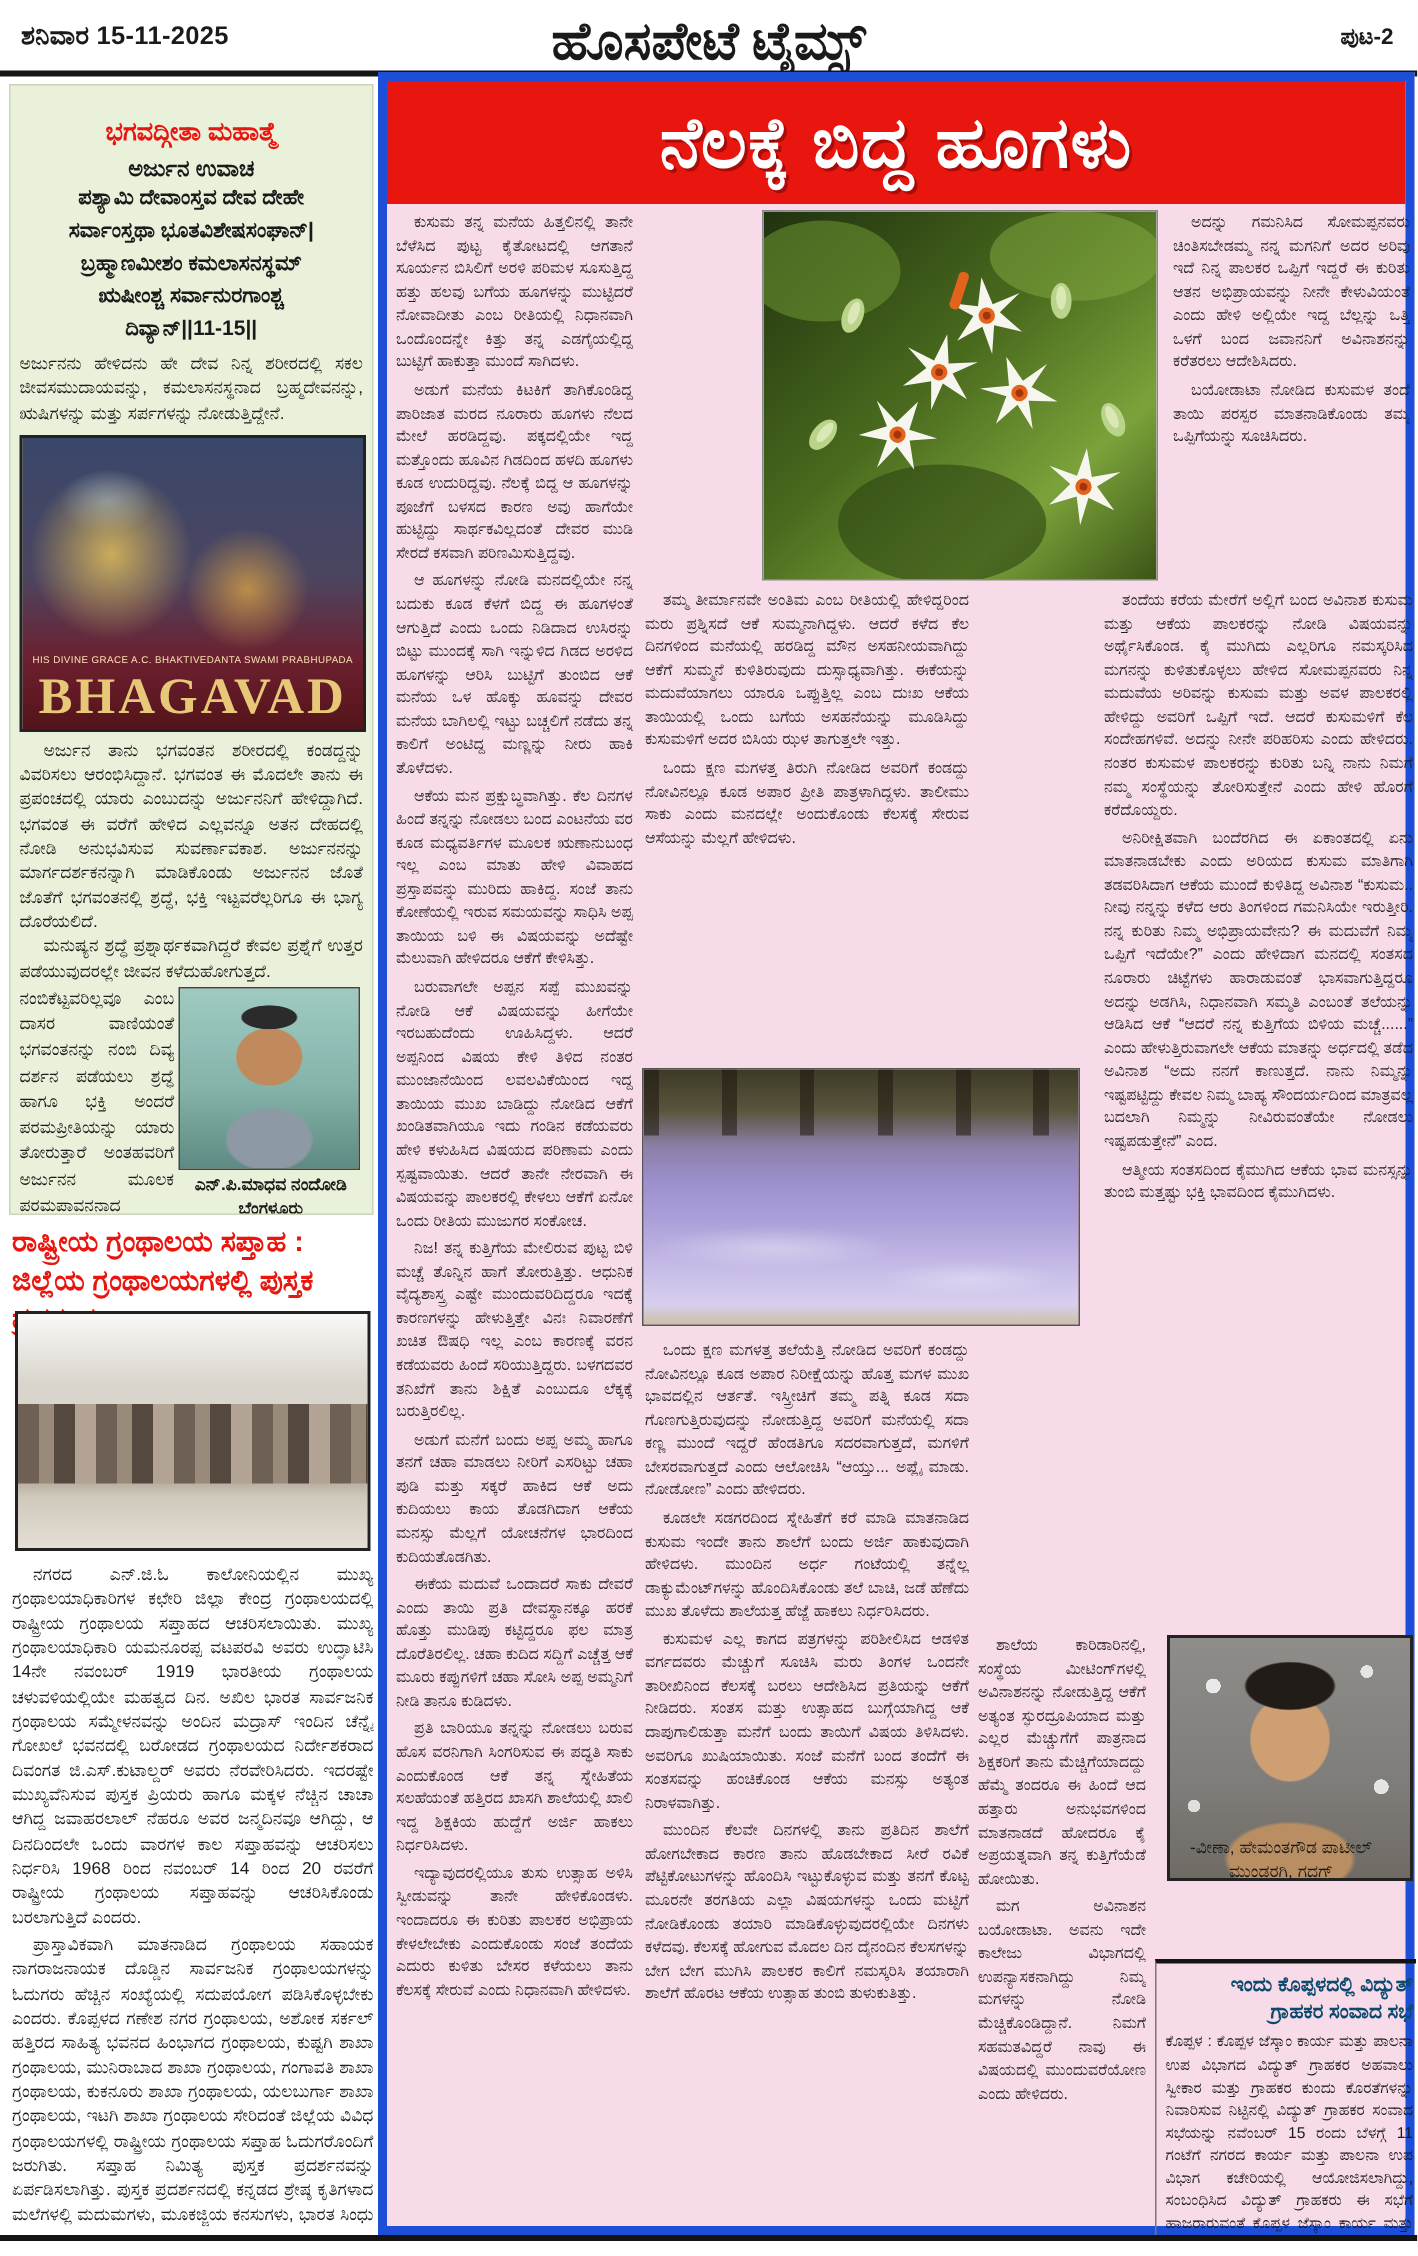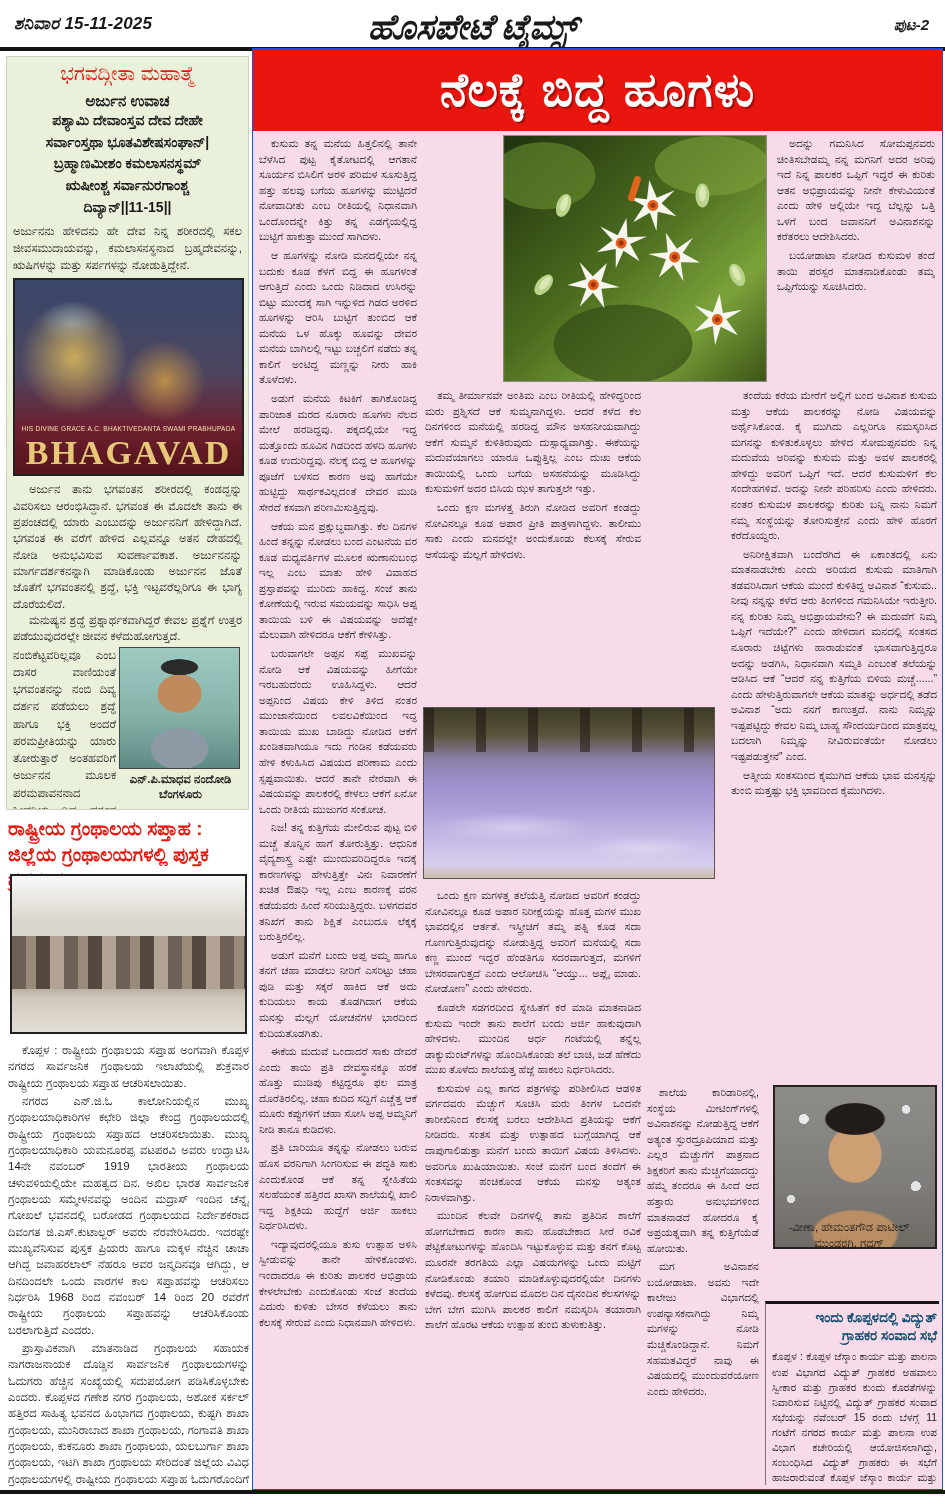--- a/index.html
+++ b/index.html
@@ -3,32 +3,32 @@
 <meta charset="utf-8">
 <style>
   * { margin:0; padding:0; box-sizing:border-box; }
   html,body { background:#fff; }
   #page {
     position:relative; width:945px; height:1504px; margin:0 auto;
     background:#ffffff; overflow:hidden;
     font-family:"Liberation Sans","DejaVu Sans",sans-serif; color:#1a1a1a;
   }
   
-  .hdr { position:absolute; left:0; top:0; width:945px; height:46px; background:#fff;font-style:italic; }
+  .hdr { position:absolute; left:0; top:0; width:945px; height:46px; background:#fff; }
   .hdr-date { position:absolute; left:14px; top:14px; font-size:17px; font-weight:700; letter-spacing:.2px; }
   .hdr-mast { position:absolute; left:0; right:0; top:8px; text-align:center; font-size:35px; font-weight:700;
               font-family:"Liberation Serif","DejaVu Serif",serif; }
   .hdr-mast span { border-bottom:3px solid #111; padding:0 6px 1px 6px; }
   .hdr-page { position:absolute; right:16px; top:16px; font-size:15px; font-weight:700; }
   .hdr-rule { position:absolute; left:0; top:47px; width:945px; height:4px; background:#141414; }
 
   
   .gita-box { position:absolute; left:6px; top:56px; width:243px; height:754px;
               background:#e9f1da; border:1px solid #c9d4b8; padding:4px 6px; overflow:hidden; }
-  .gita-title { text-align:center; color:#e8160f; font-size:20px; font-weight:400; line-height:1.25; }
+  .gita-title { text-align:center; color:#e8160f; font-size:17px; font-weight:700; line-height:1.25;margin-top:16px; }
   .gita-inv { text-align:center; font-size:15px; font-weight:700; margin-top:6px; }
   .gita-verse p { text-align:center; font-size:14px; font-weight:700; line-height:1.55; }
   .gita-intro { font-size:11.5px; line-height:1.45; text-align:justify; margin-top:5px; }
   .gita-cover { position:relative; width:231px; height:198px; margin:5px auto 0 auto; border:2px solid #222;
     background:
       radial-gradient(ellipse 34% 42% at 26% 40%, rgba(225,190,90,.85), rgba(225,190,90,0) 70%),
       radial-gradient(ellipse 26% 30% at 66% 52%, rgba(214,160,70,.8), rgba(214,160,70,0) 70%),
       radial-gradient(ellipse 20% 16% at 25% 22%, rgba(120,150,200,.8), rgba(120,150,200,0) 70%),
       linear-gradient(180deg,#39476a 0%,#4c4560 48%,#6d2030 76%,#541419 100%); }
   .gita-cover .credit { position:absolute; left:0; right:0; bottom:42px; text-align:center;
@@ -57,21 +57,21 @@
       linear-gradient(180deg,#d9d5cc 0%,#d9d5cc 42%,#8a7a6c 60%,#cfc8bb 78%,#e4dfd6 100%);
     background-size:100% 100%, 100% 34%, 100% 100%;
     background-position:0 0, 0 58%, 0 0; background-repeat:no-repeat; }
   .lib-body { position:absolute; left:8px; top:1042px; width:241px; height:444px;
               font-size:11.5px; line-height:1.42; text-align:justify; overflow:hidden; }
   .lib-body p { text-indent:14px; margin-bottom:2px; }
   .bottom-rule { position:absolute; left:0px; top:1490px; width:945px; height:4px; background:#141414; }
 
   
   .main { position:absolute; left:252px; top:48px; width:691px; height:1442px;
-          border:1px solid #1d4ed8; background:#f8dbe9; }
+          border:6px solid #1d4ed8; background:#f8dbe9; }
   .banner { position:absolute; left:0; top:0; width:100%; height:82px; background:#e8160f;
             display:flex; align-items:center; justify-content:center; }
   .banner h1 { color:#fff; font-size:47px; font-weight:700; letter-spacing:1px;
                text-shadow:2px 2px 0 rgba(90,0,0,.45); }
   .mbody { position:absolute; left:0; top:82px; width:687px; height:1356px; }
   .mcol { position:absolute; font-size:10.6px; line-height:1.47; text-align:justify; overflow:hidden; color:#222; }
   .mcol p { text-indent:12px; margin-bottom:3px; }
   .c1 { left:6px; top:5px; width:158px; height:1348px; }
   .c3top { left:524px; top:5px; width:158px; height:246px; }
   .c2 { left:172px; top:257px; width:216px; height:314px; }
@@ -143,37 +143,36 @@
           <div>ಎನ್.ಪಿ.ಮಾಧವ ನಂದೋಡಿ</div>
           <div>ಬೆಂಗಳೂರು</div>
         </div>
       </div>
     </div>
   </div>
 
   <div class="lib-title">ರಾಷ್ಟ್ರೀಯ ಗ್ರಂಥಾಲಯ ಸಪ್ತಾಹ : ಜಿಲ್ಲೆಯ ಗ್ರಂಥಾಲಯಗಳಲ್ಲಿ ಪುಸ್ತಕ ಪ್ರದರ್ಶನ</div>
   <div class="lib-photo"></div>
   <div class="lib-body">
-      <p>ಕೊಪ್ಪಳ : ರಾಷ್ಟ್ರೀಯ ಗ್ರಂಥಾಲಯ ಸಪ್ತಾಹ ಅಂಗವಾಗಿ ಕೊಪ್ಪಳ ನಗರದ ಸಾರ್ವಜನಿಕ ಗ್ರಂಥಾಲಯ ಇಲಾಖೆಯಲ್ಲಿ ಶುಕ್ರವಾರ ರಾಷ್ಟ್ರೀಯ ಗ್ರಂಥಾಲಯ ಸಪ್ತಾಹ ಆಚರಿಸಲಾಯಿತು.</p>
       <p>ನಗರದ ಎನ್.ಜಿ.ಓ ಕಾಲೋನಿಯಲ್ಲಿನ ಮುಖ್ಯ ಗ್ರಂಥಾಲಯಾಧಿಕಾರಿಗಳ ಕಛೇರಿ ಜಿಲ್ಲಾ ಕೇಂದ್ರ ಗ್ರಂಥಾಲಯದಲ್ಲಿ ರಾಷ್ಟ್ರೀಯ ಗ್ರಂಥಾಲಯ ಸಪ್ತಾಹದ ಆಚರಿಸಲಾಯಿತು. ಮುಖ್ಯ ಗ್ರಂಥಾಲಯಾಧಿಕಾರಿ ಯಮನೂರಪ್ಪ ವಟಪರವಿ ಅವರು ಉದ್ಘಾಟಿಸಿ 14ನೇ ನವಂಬರ್ 1919 ಭಾರತೀಯ ಗ್ರಂಥಾಲಯ ಚಳುವಳಿಯಲ್ಲಿಯೇ ಮಹತ್ವದ ದಿನ. ಅಖಿಲ ಭಾರತ ಸಾರ್ವಜನಿಕ ಗ್ರಂಥಾಲಯ ಸಮ್ಮೇಳನವನ್ನು ಅಂದಿನ ಮದ್ರಾಸ್ ಇಂದಿನ ಚೆನ್ನೈ ಗೋಖಲೆ ಭವನದಲ್ಲಿ ಬರೋಡದ ಗ್ರಂಥಾಲಯದ ನಿರ್ದೇಶಕರಾದ ದಿವಂಗತ ಜಿ.ಎಸ್.ಕುಟಾಲ್ದರ್ ಅವರು ನೆರವೇರಿಸಿದರು. ಇದರಷ್ಟೇ ಮುಖ್ಯವೆನಿಸುವ ಪುಸ್ತಕ ಪ್ರಿಯರು ಹಾಗೂ ಮಕ್ಕಳ ನೆಚ್ಚಿನ ಚಾಚಾ ಆಗಿದ್ದ ಜವಾಹರಲಾಲ್ ನೆಹರೂ ಅವರ ಜನ್ಮದಿನವೂ ಆಗಿದ್ದು, ಆ ದಿನದಿಂದಲೇ ಒಂದು ವಾರಗಳ ಕಾಲ ಸಪ್ತಾಹವನ್ನು ಆಚರಿಸಲು ನಿರ್ಧರಿಸಿ 1968 ರಿಂದ ನವಂಬರ್ 14 ರಿಂದ 20 ರವರೆಗೆ ರಾಷ್ಟ್ರೀಯ ಗ್ರಂಥಾಲಯ ಸಪ್ತಾಹವನ್ನು ಆಚರಿಸಿಕೊಂಡು ಬರಲಾಗುತ್ತಿದೆ ಎಂದರು.</p>
       <p>ಪ್ರಾಸ್ತಾವಿಕವಾಗಿ ಮಾತನಾಡಿದ ಗ್ರಂಥಾಲಯ ಸಹಾಯಕ ನಾಗರಾಜನಾಯಕ ದೊಡ್ಡಿನ ಸಾರ್ವಜನಿಕ ಗ್ರಂಥಾಲಯಗಳನ್ನು ಓದುಗರು ಹೆಚ್ಚಿನ ಸಂಖ್ಯೆಯಲ್ಲಿ ಸದುಪಯೋಗ ಪಡಿಸಿಕೊಳ್ಳಬೇಕು ಎಂದರು. ಕೊಪ್ಪಳದ ಗಣೇಶ ನಗರ ಗ್ರಂಥಾಲಯ, ಅಶೋಕ ಸರ್ಕಲ್ ಹತ್ತಿರದ ಸಾಹಿತ್ಯ ಭವನದ ಹಿಂಭಾಗದ ಗ್ರಂಥಾಲಯ, ಕುಷ್ಟಗಿ ಶಾಖಾ ಗ್ರಂಥಾಲಯ, ಮುನಿರಾಬಾದ ಶಾಖಾ ಗ್ರಂಥಾಲಯ, ಗಂಗಾವತಿ ಶಾಖಾ ಗ್ರಂಥಾಲಯ, ಕುಕನೂರು ಶಾಖಾ ಗ್ರಂಥಾಲಯ, ಯಲಬುರ್ಗಾ ಶಾಖಾ ಗ್ರಂಥಾಲಯ, ಇಟಗಿ ಶಾಖಾ ಗ್ರಂಥಾಲಯ ಸೇರಿದಂತೆ ಜಿಲ್ಲೆಯ ವಿವಿಧ ಗ್ರಂಥಾಲಯಗಳಲ್ಲಿ ರಾಷ್ಟ್ರೀಯ ಗ್ರಂಥಾಲಯ ಸಪ್ತಾಹ ಓದುಗರೊಂದಿಗೆ ಜರುಗಿತು. ಸಪ್ತಾಹ ನಿಮಿತ್ಯ ಪುಸ್ತಕ ಪ್ರದರ್ಶನವನ್ನು ಏರ್ಪಡಿಸಲಾಗಿತ್ತು. ಪುಸ್ತಕ ಪ್ರದರ್ಶನದಲ್ಲಿ ಕನ್ನಡದ ಶ್ರೇಷ್ಠ ಕೃತಿಗಳಾದ ಮಲೆಗಳಲ್ಲಿ ಮದುಮಗಳು, ಮೂಕಜ್ಜಿಯ ಕನಸುಗಳು, ಭಾರತ ಸಿಂಧು ರಶ್ಮಿ, ಕಾನೂರು ಹೆಗ್ಗಡಿತಿ, ಮನೋರಮಾ ಇಯರ್ ಬುಕ್, ಶಿವರಾಮ ಕಾರಂತ ಅವರ ಬಾಲ ಪ್ರಪಂಚ ಸಂಪುಟ, ಮಾಸ್ತಿ ಸಂಪುಟ, ಎದೆಯ ಹಣತೆ, ಎದೆಗೆ ಬಿದ್ದ ಅಕ್ಷರ, ಹಾಗೂ ಸ್ಪರ್ಧಾತ್ಮಕ ಪರೀಕ್ಷೆಗೆ ಸಂಬಧಿಸಿದ ಪುಸ್ತಕಗಳನ್ನು ಇರಿಸಲಾಗಿತ್ತು.</p>
     </div>
 
   <div class="bottom-rule"></div>
 
   <div class="main">
     <div class="banner">
       <h1>ನೆಲಕ್ಕೆ ಬಿದ್ದ ಹೂಗಳು</h1>
     </div>
     <div class="mbody">
 
       <div class="mcol c1">
           <p>ಕುಸುಮ ತನ್ನ ಮನೆಯ ಹಿತ್ತಲಿನಲ್ಲಿ ತಾನೇ ಬೆಳೆಸಿದ ಪುಟ್ಟ ಕೈತೋಟದಲ್ಲಿ ಆಗತಾನೆ ಸೂರ್ಯನ ಬಿಸಿಲಿಗೆ ಅರಳಿ ಪರಿಮಳ ಸೂಸುತ್ತಿದ್ದ ಹತ್ತು ಹಲವು ಬಗೆಯ ಹೂಗಳನ್ನು ಮುಟ್ಟಿದರೆ ನೋವಾದೀತು ಎಂಬ ರೀತಿಯಲ್ಲಿ ನಿಧಾನವಾಗಿ ಒಂದೊಂದನ್ನೇ ಕಿತ್ತು ತನ್ನ ಎಡಗೈಯಲ್ಲಿದ್ದ ಬುಟ್ಟಿಗೆ ಹಾಕುತ್ತಾ ಮುಂದೆ ಸಾಗಿದಳು.</p>
+          <p>ಅಡುಗೆ ಮನೆಯ ಕಿಟಕಿಗೆ ತಾಗಿಕೊಂಡಿದ್ದ ಪಾರಿಜಾತ ಮರದ ನೂರಾರು ಹೂಗಳು ನೆಲದ ಮೇಲೆ ಹರಡಿದ್ದವು. ಪಕ್ಕದಲ್ಲಿಯೇ ಇದ್ದ ಮತ್ತೊಂದು ಹೂವಿನ ಗಿಡದಿಂದ ಹಳದಿ ಹೂಗಳು ಕೂಡ ಉದುರಿದ್ದವು. ನೆಲಕ್ಕೆ ಬಿದ್ದ ಆ ಹೂಗಳನ್ನು ಪೂಜೆಗೆ ಬಳಸದ ಕಾರಣ ಅವು ಹಾಗೆಯೇ ಹುಟ್ಟಿದ್ದು ಸಾರ್ಥಕವಿಲ್ಲದಂತೆ ದೇವರ ಮುಡಿ ಸೇರದೆ ಕಸವಾಗಿ ಪರಿಣಮಿಸುತ್ತಿದ್ದವು.</p>
           <p>ಆ ಹೂಗಳನ್ನು ನೋಡಿ ಮನದಲ್ಲಿಯೇ ನನ್ನ ಬದುಕು ಕೂಡ ಕೆಳಗೆ ಬಿದ್ದ ಈ ಹೂಗಳಂತೆ ಆಗುತ್ತಿದೆ ಎಂದು ಒಂದು ನಿಡಿದಾದ ಉಸಿರನ್ನು ಬಿಟ್ಟು ಮುಂದಕ್ಕೆ ಸಾಗಿ ಇನ್ನುಳಿದ ಗಿಡದ ಅರಳಿದ ಹೂಗಳನ್ನು ಆರಿಸಿ ಬುಟ್ಟಿಗೆ ತುಂಬಿದ ಆಕೆ ಮನೆಯ ಒಳ ಹೊಕ್ಕು ಹೂವನ್ನು ದೇವರ ಮನೆಯ ಬಾಗಿಲಲ್ಲಿ ಇಟ್ಟು ಬಚ್ಚಲಿಗೆ ನಡೆದು ತನ್ನ ಕಾಲಿಗೆ ಅಂಟಿದ್ದ ಮಣ್ಣನ್ನು ನೀರು ಹಾಕಿ ತೊಳೆದಳು.</p>
-          <p>ಅಡುಗೆ ಮನೆಯ ಕಿಟಕಿಗೆ ತಾಗಿಕೊಂಡಿದ್ದ ಪಾರಿಜಾತ ಮರದ ನೂರಾರು ಹೂಗಳು ನೆಲದ ಮೇಲೆ ಹರಡಿದ್ದವು. ಪಕ್ಕದಲ್ಲಿಯೇ ಇದ್ದ ಮತ್ತೊಂದು ಹೂವಿನ ಗಿಡದಿಂದ ಹಳದಿ ಹೂಗಳು ಕೂಡ ಉದುರಿದ್ದವು. ನೆಲಕ್ಕೆ ಬಿದ್ದ ಆ ಹೂಗಳನ್ನು ಪೂಜೆಗೆ ಬಳಸದ ಕಾರಣ ಅವು ಹಾಗೆಯೇ ಹುಟ್ಟಿದ್ದು ಸಾರ್ಥಕವಿಲ್ಲದಂತೆ ದೇವರ ಮುಡಿ ಸೇರದೆ ಕಸವಾಗಿ ಪರಿಣಮಿಸುತ್ತಿದ್ದವು.</p>
           <p>ಆಕೆಯ ಮನ ಪ್ರಕ್ಷುಬ್ಧವಾಗಿತ್ತು. ಕೆಲ ದಿನಗಳ ಹಿಂದೆ ತನ್ನನ್ನು ನೋಡಲು ಬಂದ ಎಂಟನೆಯ ವರ ಕೂಡ ಮಧ್ಯವರ್ತಿಗಳ ಮೂಲಕ ಋಣಾನುಬಂಧ ಇಲ್ಲ ಎಂಬ ಮಾತು ಹೇಳಿ ವಿವಾಹದ ಪ್ರಸ್ತಾಪವನ್ನು ಮುರಿದು ಹಾಕಿದ್ದ. ಸಂಜೆ ತಾನು ಕೋಣೆಯಲ್ಲಿ ಇರುವ ಸಮಯವನ್ನು ಸಾಧಿಸಿ ಅಪ್ಪ ತಾಯಿಯ ಬಳಿ ಈ ವಿಷಯವನ್ನು ಅದೆಷ್ಟೇ ಮೆಲುವಾಗಿ ಹೇಳಿದರೂ ಆಕೆಗೆ ಕೇಳಿಸಿತ್ತು.</p>
           <p>ಬರುವಾಗಲೇ ಅಪ್ಪನ ಸಪ್ಪೆ ಮುಖವನ್ನು ನೋಡಿ ಆಕೆ ವಿಷಯವನ್ನು ಹೀಗೆಯೇ ಇರಬಹುದೆಂದು ಊಹಿಸಿದ್ದಳು. ಆದರೆ ಅಪ್ಪನಿಂದ ವಿಷಯ ಕೇಳಿ ತಿಳಿದ ನಂತರ ಮುಂಜಾನೆಯಿಂದ ಲವಲವಿಕೆಯಿಂದ ಇದ್ದ ತಾಯಿಯ ಮುಖ ಬಾಡಿದ್ದು ನೋಡಿದ ಆಕೆಗೆ ಖಂಡಿತವಾಗಿಯೂ ಇದು ಗಂಡಿನ ಕಡೆಯವರು ಹೇಳಿ ಕಳುಹಿಸಿದ ವಿಷಯದ ಪರಿಣಾಮ ಎಂದು ಸ್ಪಷ್ಟವಾಯಿತು. ಆದರೆ ತಾನೇ ನೇರವಾಗಿ ಈ ವಿಷಯವನ್ನು ಪಾಲಕರಲ್ಲಿ ಕೇಳಲು ಆಕೆಗೆ ಏನೋ ಒಂದು ರೀತಿಯ ಮುಜುಗರ ಸಂಕೋಚ.</p>
           <p>ನಿಜ! ತನ್ನ ಕುತ್ತಿಗೆಯ ಮೇಲಿರುವ ಪುಟ್ಟ ಬಿಳಿ ಮಚ್ಚೆ ತೊನ್ನಿನ ಹಾಗೆ ತೋರುತ್ತಿತ್ತು. ಆಧುನಿಕ ವೈದ್ಯಶಾಸ್ತ್ರ ಎಷ್ಟೇ ಮುಂದುವರಿದಿದ್ದರೂ ಇದಕ್ಕೆ ಕಾರಣಗಳನ್ನು ಹೇಳುತ್ತಿತ್ತೇ ವಿನಃ ನಿವಾರಣೆಗೆ ಖಚಿತ ಔಷಧಿ ಇಲ್ಲ ಎಂಬ ಕಾರಣಕ್ಕೆ ವರನ ಕಡೆಯವರು ಹಿಂದೆ ಸರಿಯುತ್ತಿದ್ದರು. ಬಳಗದವರ ತನಿಖೆಗೆ ತಾನು ಶಿಕ್ಷಿತೆ ಎಂಬುದೂ ಲೆಕ್ಕಕ್ಕೆ ಬರುತ್ತಿರಲಿಲ್ಲ.</p>
           <p>ಅಡುಗೆ ಮನೆಗೆ ಬಂದು ಅಪ್ಪ ಅಮ್ಮ ಹಾಗೂ ತನಗೆ ಚಹಾ ಮಾಡಲು ನೀರಿಗೆ ಎಸರಿಟ್ಟು ಚಹಾ ಪುಡಿ ಮತ್ತು ಸಕ್ಕರೆ ಹಾಕಿದ ಆಕೆ ಅದು ಕುದಿಯಲು ಕಾಯ ತೊಡಗಿದಾಗ ಆಕೆಯ ಮನಸ್ಸು ಮೆಲ್ಲಗೆ ಯೋಚನೆಗಳ ಭಾರದಿಂದ ಕುದಿಯತೊಡಗಿತು.</p>
           <p>ಈಕೆಯ ಮದುವೆ ಒಂದಾದರೆ ಸಾಕು ದೇವರೆ ಎಂದು ತಾಯಿ ಪ್ರತಿ ದೇವಸ್ಥಾನಕ್ಕೂ ಹರಕೆ ಹೊತ್ತು ಮುಡಿಪು ಕಟ್ಟಿದ್ದರೂ ಫಲ ಮಾತ್ರ ದೊರೆತಿರಲಿಲ್ಲ. ಚಹಾ ಕುದಿದ ಸದ್ದಿಗೆ ಎಚ್ಚೆತ್ತ ಆಕೆ ಮೂರು ಕಪ್ಪುಗಳಿಗೆ ಚಹಾ ಸೋಸಿ ಅಪ್ಪ ಅಮ್ಮನಿಗೆ ನೀಡಿ ತಾನೂ ಕುಡಿದಳು.</p>
           <p>ಪ್ರತಿ ಬಾರಿಯೂ ತನ್ನನ್ನು ನೋಡಲು ಬರುವ ಹೊಸ ವರನಿಗಾಗಿ ಸಿಂಗರಿಸುವ ಈ ಪದ್ಧತಿ ಸಾಕು ಎಂದುಕೊಂಡ ಆಕೆ ತನ್ನ ಸ್ನೇಹಿತೆಯ ಸಲಹೆಯಂತೆ ಹತ್ತಿರದ ಖಾಸಗಿ ಶಾಲೆಯಲ್ಲಿ ಖಾಲಿ ಇದ್ದ ಶಿಕ್ಷಕಿಯ ಹುದ್ದೆಗೆ ಅರ್ಜಿ ಹಾಕಲು ನಿರ್ಧರಿಸಿದಳು.</p>
           <p>ಇದ್ಯಾವುದರಲ್ಲಿಯೂ ತುಸು ಉತ್ಸಾಹ ಅಳಿಸಿ ಸ್ವೀಡುವನ್ನು ತಾನೇ ಹೇಳಿಕೊಂಡಳು. ಇಂದಾದರೂ ಈ ಕುರಿತು ಪಾಲಕರ ಅಭಿಪ್ರಾಯ ಕೇಳಲೇಬೇಕು ಎಂದುಕೊಂಡು ಸಂಜೆ ತಂದೆಯ ಎದುರು ಕುಳಿತು ಬೇಸರ ಕಳೆಯಲು ತಾನು ಕೆಲಸಕ್ಕೆ ಸೇರುವೆ ಎಂದು ನಿಧಾನವಾಗಿ ಹೇಳಿದಳು.</p>
         </div>
 
       <svg class="flower-photo" viewBox="0 0 264 247" xmlns="http://www.w3.org/2000/svg">

